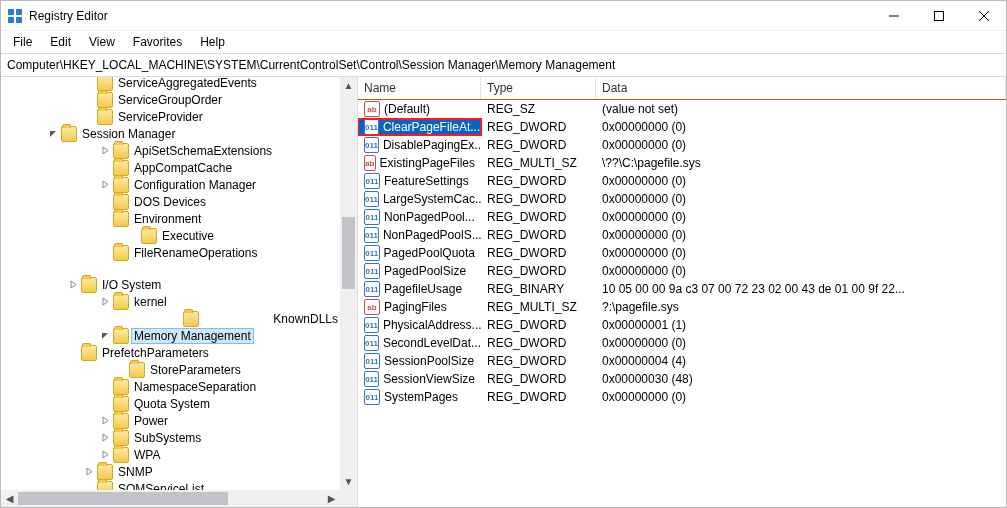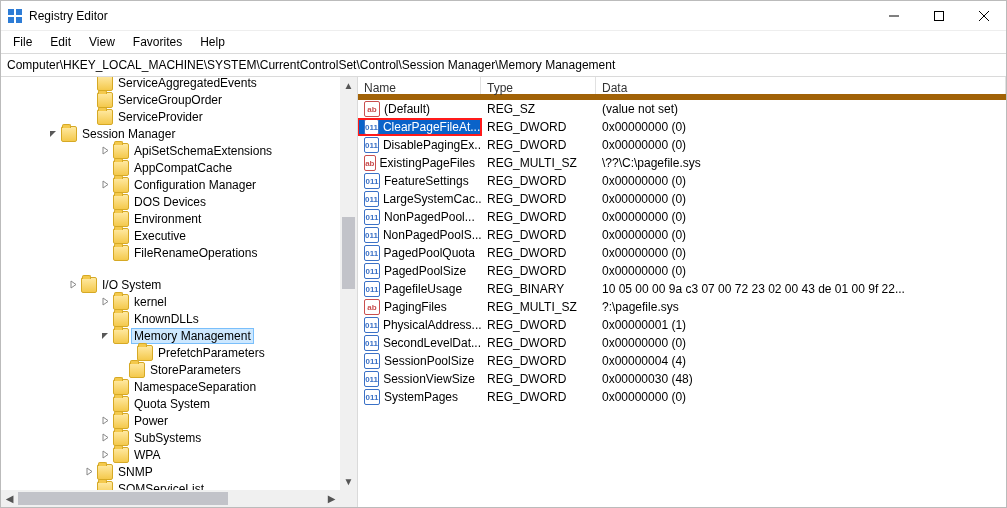--- a/index.html
+++ b/index.html
@@ -27,21 +27,21 @@
 .hsb{position:absolute;bottom:0;left:0;right:17px;height:17px;background:#f0f0f0;display:flex}
 .sb-btn{background:#f0f0f0;display:flex;align-items:center;justify-content:center;color:#555;font-size:10px}
 .vsb .sb-btn{height:17px}
 .hsb .sb-btn{width:17px}
 .sb-track{flex:1;position:relative}
 .sb-thumb{position:absolute;background:#c2c3c9;border-radius:0}
 .vsb .sb-thumb{left:2px;right:2px;top:123px;height:72px}
 .hsb .sb-thumb{top:2px;bottom:2px;left:0;width:210px}
 .sb-corner{position:absolute;right:0;bottom:0;width:17px;height:17px;background:#f0f0f0}
 .list-pane{flex:1;display:flex;flex-direction:column}
-.list-header{height:23px;display:flex;border-bottom:6px solid #a16207}
+.list-header{height:23px;display:flex;border-bottom:1px solid #a16207}
 .list-header .col{padding:4px 6px;border-right:1px solid #e1e1e1;color:#333}
 .list-body{flex:1;overflow:hidden}
 .list-row{height:18px;display:flex;align-items:center}
 .list-row .cell{padding:0 6px;overflow:hidden;text-overflow:ellipsis;white-space:nowrap}
 .val-icon{width:16px;height:16px;margin-right:4px;display:inline-flex;align-items:center;justify-content:center;border:1px solid;border-radius:2px;font-size:8px;font-weight:bold}
 .ab{border-color:#c94f4f;color:#c94f4f;background:#fff}
 .num{border-color:#3b71c6;color:#3b71c6;background:#fff}
 .list-row.selected .cell.name{background:#0a63c9;color:#fff}
 .highlight-box{outline:2px solid #ff1a1a;outline-offset:-1px}
 .col-name{width:123px}
@@ -151,21 +151,21 @@
             <div class="tree-row" style="padding-left: 96px;">
               <span class="exp"></span>
               <span class="folder"></span>
               <span class="tree-label">DOS Devices</span>
             </div>
             <div class="tree-row" style="padding-left: 96px;">
               <span class="exp"></span>
               <span class="folder"></span>
               <span class="tree-label">Environment</span>
             </div>
-            <div class="tree-row" style="padding-left: 96px;">
+            <div class="tree-row" style="padding-left: 96px; margin-left: 28px;">
               <span class="exp"></span>
               <span class="folder"></span>
               <span class="tree-label">Executive</span>
             </div>
             <div class="tree-row" style="padding-left: 96px;">
               <span class="exp"></span>
               <span class="folder"></span>
               <span class="tree-label">FileRenameOperations</span>
             </div>
             <div class="tree-row" style="padding-left: 64px; margin-top: 15px;">
@@ -179,35 +179,35 @@
             </div>
             <div class="tree-row" style="padding-left: 96px;">
               <span class="exp">
                 <svg width="9" height="9">
                   <path d="M2 1 L7 4.5 L2 8 Z" fill="none" stroke="#888"></path>
                 </svg>
               </span>
               <span class="folder"></span>
               <span class="tree-label">kernel</span>
             </div>
-            <div class="tree-row" style="padding-left: 96px;">
+            <div class="tree-row" style="padding-left: 96px; justify-content: space-between;">
               <span class="exp"></span>
               <span class="folder"></span>
               <span class="tree-label">KnownDLLs</span>
             </div>
             <div class="tree-row selected" style="padding-left: 96px;">
               <span class="exp">
                 <svg width="9" height="9">
                   <path d="M1 2 L7 2 L1 8 Z" fill="#595959"></path>
                 </svg>
               </span>
               <span class="folder"></span>
               <span class="tree-label">Memory Management</span>
             </div>
-            <div class="tree-row" style="padding-left: 120px;">
+            <div class="tree-row" style="padding-left: 64px;">
               <span class="exp"></span>
               <span class="folder"></span>
               <span class="tree-label">PrefetchParameters</span>
             </div>
             <div class="tree-row" style="padding-left: 112px;">
               <span class="exp"></span>
               <span class="folder"></span>
               <span class="tree-label">StoreParameters</span>
             </div>
             <div class="tree-row" style="padding-left: 96px;">

